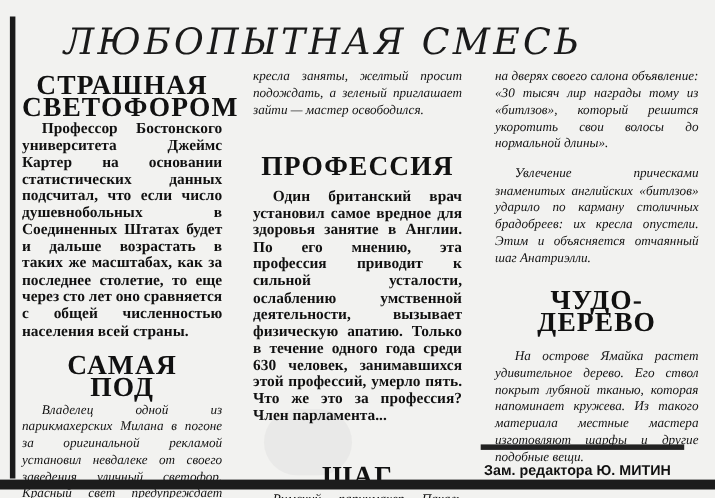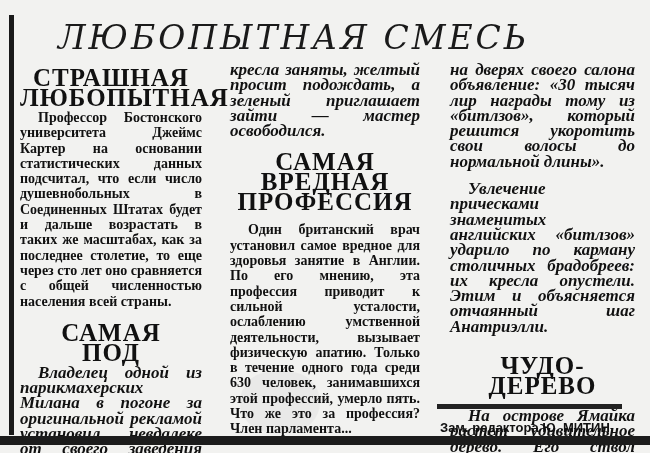--- a/index.html
+++ b/index.html
@@ -6,57 +6,57 @@
   body{width:650px;height:453px;background:#f2f2f0;position:relative;overflow:hidden;color:#111;}
   .page{position:absolute;left:0;top:0;width:650px;height:453px;}
   .vbar{position:absolute;left:9px;top:15px;width:5px;height:420px;background:#1a1a1a;}
   .title{position:absolute;left:58px;top:18px;font-family:"DejaVu Serif",serif;font-style:italic;font-size:33px;letter-spacing:3px;color:#1a1a1a;font-weight:normal;white-space:nowrap;}
   .col{position:absolute;font-family:"Liberation Serif",serif;}
   .c1{left:20px;top:68px;width:182px;}
   .c2{left:230px;top:62px;width:190px;}
   .c3{left:450px;top:62px;width:185px;}
   .head{font-family:"Liberation Serif",serif;font-weight:bold;text-align:center;font-size:25px;line-height:20px;letter-spacing:1px;margin:0;}
   .body-b{font-family:"Liberation Serif",serif;font-weight:bold;font-size:14px;line-height:15.3px;text-align:justify;margin:2px 0 0 0;}
-  .body-i{font-family:"Liberation Serif",serif;font-style:italic;font-size:17px;line-height:15.3px;text-align:justify;margin:2px 0 0 0;font-weight:bold;}
+  .body-i{font-family:"Liberation Serif",serif;font-style:italic;font-size:12px;line-height:15.3px;text-align:justify;margin:2px 0 0 0;}
   .indent{text-indent:18px;}
   .hrule-top{position:absolute;left:437px;top:404px;width:185px;height:5px;background:#222;}
   .editor{position:absolute;left:440px;top:420px;font-family:"Liberation Sans",sans-serif;font-weight:bold;font-size:13px;color:#111;white-space:nowrap;}
   .bottom-rule{position:absolute;left:0;top:436px;width:650px;height:9px;background:#1c1c1c;}
   .ghost{position:absolute;left:240px;top:372px;width:80px;height:60px;border-radius:40px;background:#e6e6e4;opacity:.7;}
 </style>
 </head>
 <body>
 
 <div class="page">
   <div class="vbar"></div>
   <div class="title">ЛЮБОПЫТНАЯ СМЕСЬ</div>
   <div class="ghost"></div>
 
   <div class="col c1">
     <div>
       <p class="head">
         <span>СТРАШНАЯ</span><br>
-        <span>ЛЮБОПЫТНАЯ</span>
+        <span>СВЕТОФОРОМ</span>
       </p>
       <p class="body-b indent">Профессор Бостонского университета Джеймс Картер на основании статистических данных подсчитал, что если число душевнобольных в Соединенных Штатах будет и дальше возрастать в таких же масштабах, как за последнее столетие, то еще через сто лет оно сравняется с общей численностью населения всей страны.</p>
     </div>
     <div style="margin-top:14px;">
       <p class="head">
         <span>САМАЯ</span><br>
         <span>ПОД</span><br>
       </p>
       <p class="body-i indent">Владелец одной из парикмахерских Милана в погоне за оригинальной рекламой установил невдалеке от своего заведения уличный светофор. Красный свет предупреждает клиента, что все</p>
     </div>
   </div>
 
   <div class="col c2">
     <p class="body-i" style="margin-top:0">кресла заняты, желтый просит подождать, а зеленый приглашает зайти — мастер освободился.</p>
     <div style="margin-top:14px;">
       <p class="head">
-        <span>САМАЯ ВРЕДНАЯ</span><br>
+        <br>
         <span>ПРОФЕССИЯ</span>
       </p>
       <p class="body-b indent" style="margin-top:10px">Один британский врач установил самое вредное для здоровья занятие в Англии. По его мнению, эта профессия приводит к сильной усталости, ослаблению умственной деятельности, вызывает физическую апатию. Только в течение одного года среди 630 человек, занимавшихся этой профессий, умерло пять. Что же это за профессия? Член парламента...</p>
     </div>
     <div style="margin-top:18px;">
       <p class="head">
         <br>
         <span>ШАГ</span>
       </p>
       <p class="body-i indent">Римский парикмахер Пакаль Анатриэлли поместил</p>

